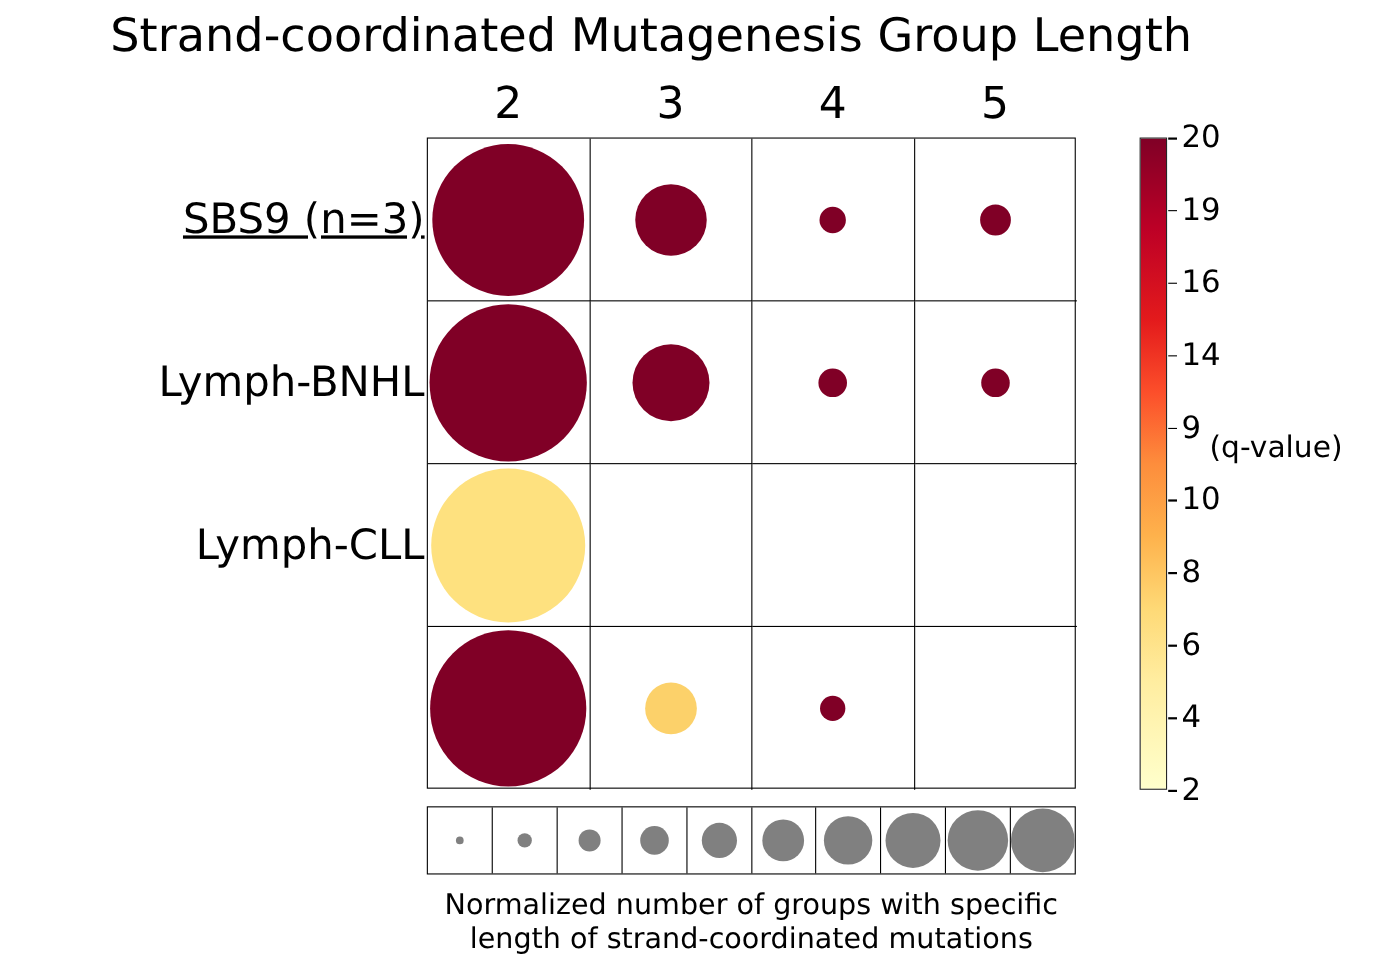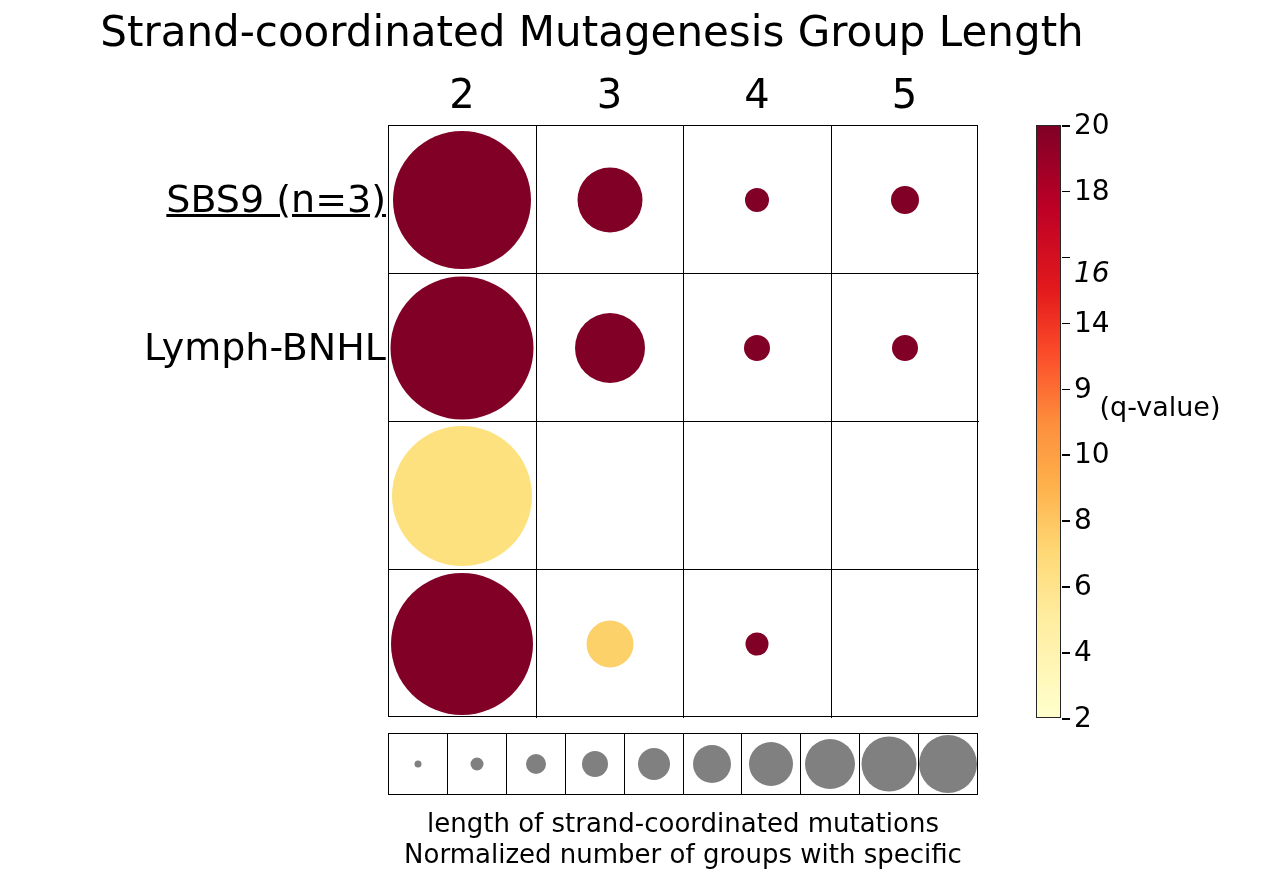--- a/index.html
+++ b/index.html
@@ -175,20 +175,21 @@
 
   <div id="plot-title">Strand-coordinated Mutagenesis Group Length</div>
 
   <div class="col-header" style="left:388px;">2</div>
   <div class="col-header" style="left:535.5px;">3</div>
   <div class="col-header" style="left:683px;">4</div>
   <div class="col-header" style="left:830.5px;">5</div>
 
   <div class="row-label" style="top:177px;text-decoration:underline;">SBS9 (n=3)</div>
   <div class="row-label" style="top:325px;">Lymph-BNHL</div>
+  <div class="row-label" style="top:473px;">Lymph-CLL</div>
 
   <div id="dot-grid">
       <div class="grid-cell" style="left: 0px; top: 0px; width: 147.5px; height: 148px;">
         <div class="dot" style="width: 138px; height: 138px; background: rgb(128, 0, 38);"></div>
       </div>
       <div class="grid-cell" style="left: 147.5px; top: 0px; width: 147.5px; height: 148px;">
         <div class="dot" style="width: 65px; height: 65px; background: rgb(128, 0, 38);"></div>
       </div>
       <div class="grid-cell" style="left: 295px; top: 0px; width: 147.5px; height: 148px;">
         <div class="dot" style="width: 24px; height: 24px; background: rgb(128, 0, 38);"></div>
@@ -224,23 +225,23 @@
         <div class="dot" style="width: 23px; height: 23px; background: rgb(128, 0, 38);"></div>
       </div>
       <div class="grid-cell last-col last-row" style="left: 442.5px; top: 444px; width: 147.5px; height: 148px;"></div>
     </div>
 
   <div id="colorbar-wrap">
     <div id="colorbar-gradient"></div>
   <div class="cb-tick" style="top: 0px;"></div>
       <div class="cb-ticklabel" style="top: 0px;">20</div>
       <div class="cb-tick" style="top: 65.8889px;"></div>
-      <div class="cb-ticklabel" style="top: 65.8889px;">18</div>
+      <div class="cb-ticklabel" style="top: 65.8889px;">19</div>
       <div class="cb-tick" style="top: 131.778px;"></div>
-      <div class="cb-ticklabel" style="top: 148px; font-style: italic;">16</div>
+      <div class="cb-ticklabel" style="top: 131px;">16</div>
       <div class="cb-tick" style="top: 197.667px;"></div>
       <div class="cb-ticklabel" style="top: 197.667px;">14</div>
       <div class="cb-tick" style="top: 263.556px;"></div>
       <div class="cb-ticklabel" style="top: 263.556px;">9</div>
       <div class="cb-tick" style="top: 329.444px;"></div>
       <div class="cb-ticklabel" style="top: 329.444px;">10</div>
       <div class="cb-tick" style="top: 395.333px;"></div>
       <div class="cb-ticklabel" style="top: 395.333px;">8</div>
       <div class="cb-tick" style="top: 461.222px;"></div>
       <div class="cb-ticklabel" style="top: 461.222px;">6</div>
@@ -280,17 +281,17 @@
       </div>
       <div class="legend-cell">
         <div class="legend-dot" style="width: 55px; height: 55px; background: rgb(128, 128, 128);"></div>
       </div>
       <div class="legend-cell">
         <div class="legend-dot" style="width: 58px; height: 58px; background: rgb(128, 128, 128);"></div>
       </div>
     </div>
 
   <div id="legend-caption">
+    <div>Normalized number of groups with specific</div>
     <div>length of strand-coordinated mutations</div>
-    <div>Normalized number of groups with specific</div>
   </div>
 
 </div>
 
 </body></html>

